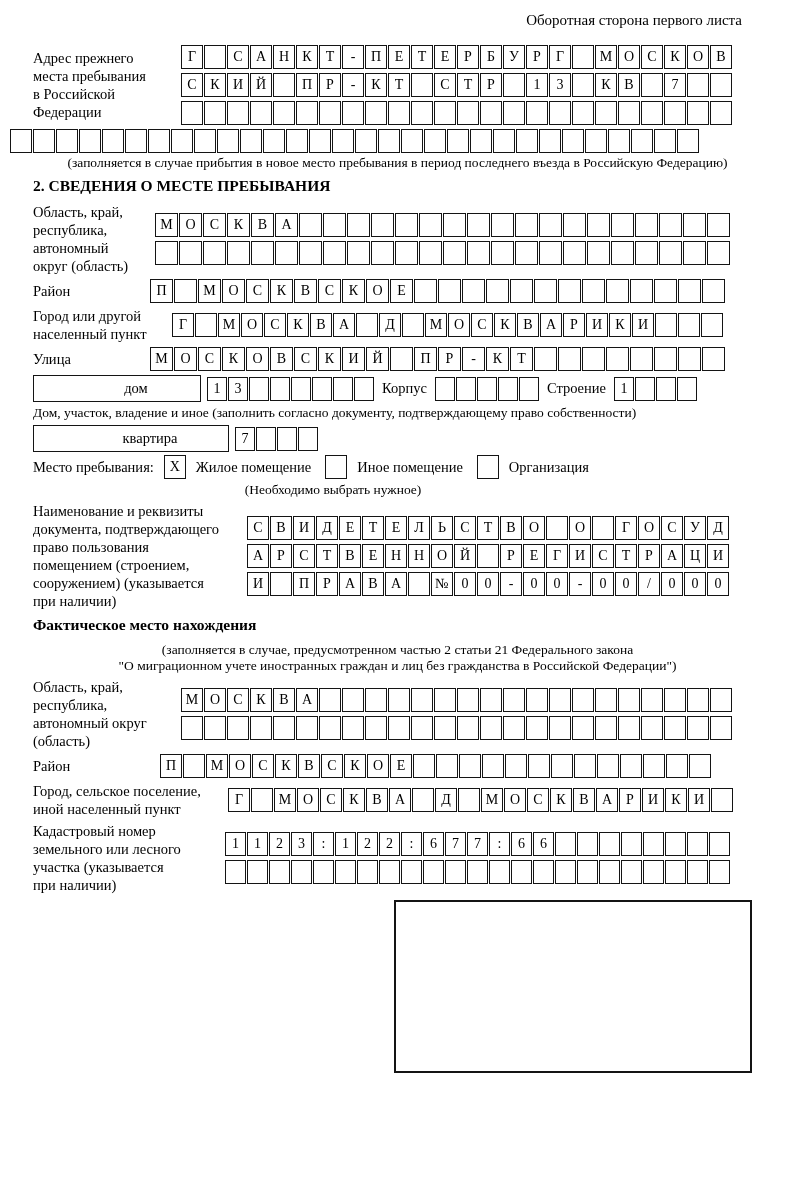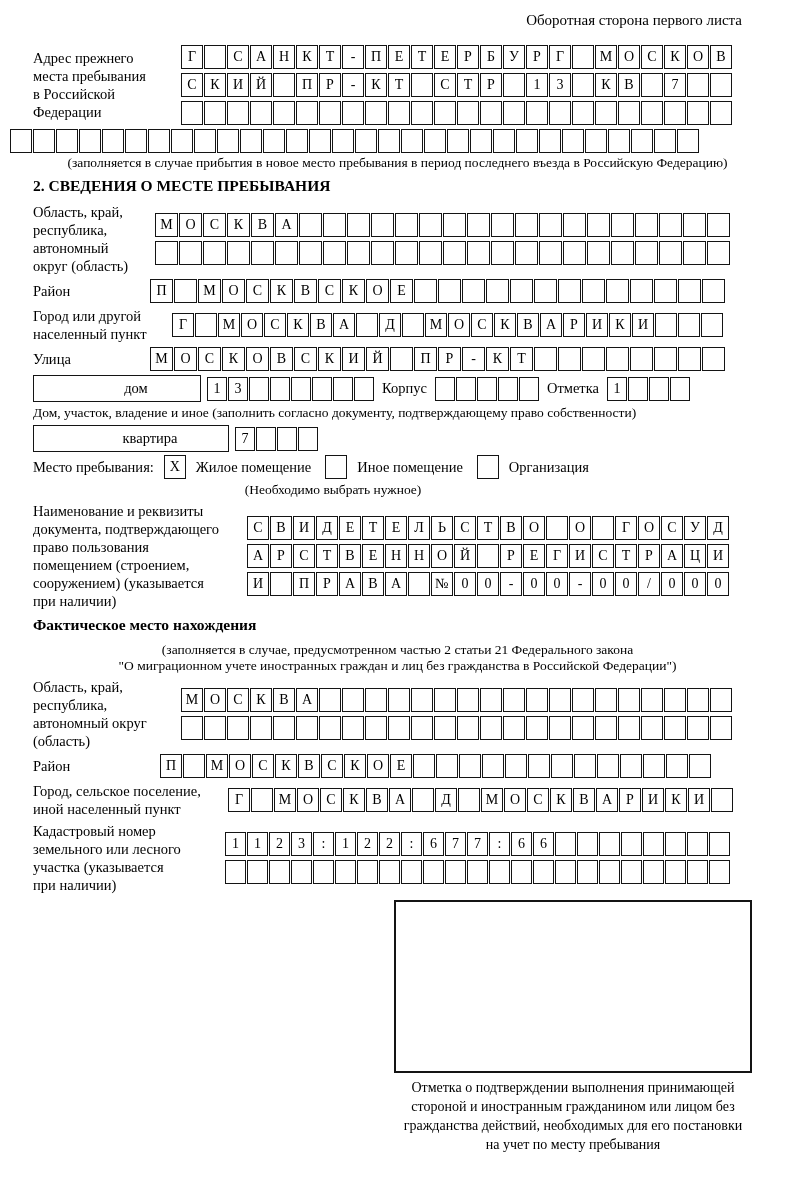--- a/index.html
+++ b/index.html
@@ -329,21 +329,21 @@
         <span class="cell"></span>
       </div>
     <span class="inline-lbl">Корпус</span>
     <div class="cells p22">
         <span class="cell"></span>
         <span class="cell"></span>
         <span class="cell"></span>
         <span class="cell"></span>
         <span class="cell"></span>
       </div>
-    <span class="inline-lbl">Отметка</span>
+    <span class="inline-lbl">Строение</span>
     <div class="cells p22">
         <span class="cell">1</span>
         <span class="cell"></span>
         <span class="cell"></span>
         <span class="cell"></span>
       </div>
   </div>
   <div class="caption">Дом, участок, владение и иное (заполнить согласно документу, подтверждающему право собственности)</div>
 
   <div class="inline-row">
@@ -626,18 +626,14 @@
           <span class="cell"></span>
           <span class="cell"></span>
           <span class="cell"></span>
           <span class="cell"></span>
           <span class="cell"></span>
         </div>
     </div>
   </div>
 
   <div class="stamp-box"></div>
-  <div class="stamp-caption">Отметка о подтверждении выполнения принимающей
-стороной и иностранным гражданином или лицом без
-гражданства действий, необходимых для его постановки
-на учет по месту пребывания</div>
 
 </div>
 
 </body></html>

